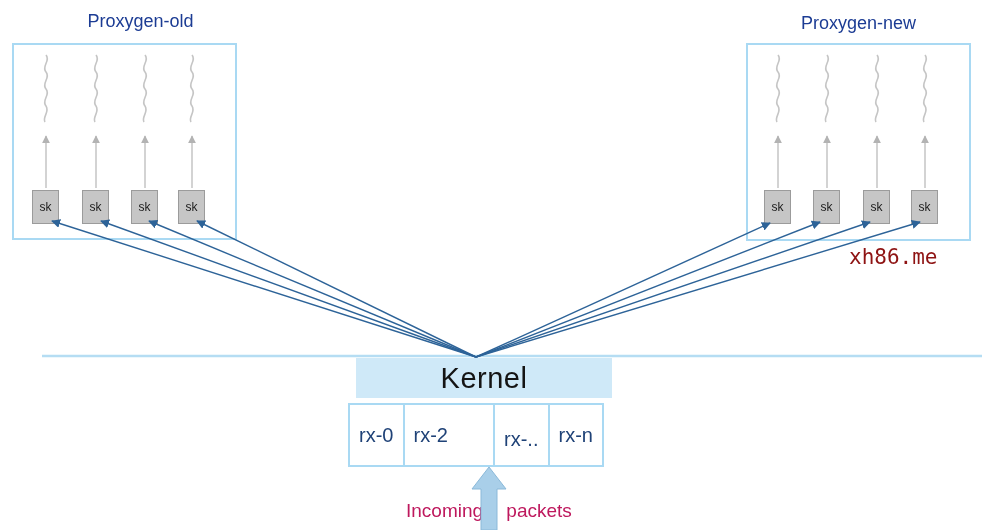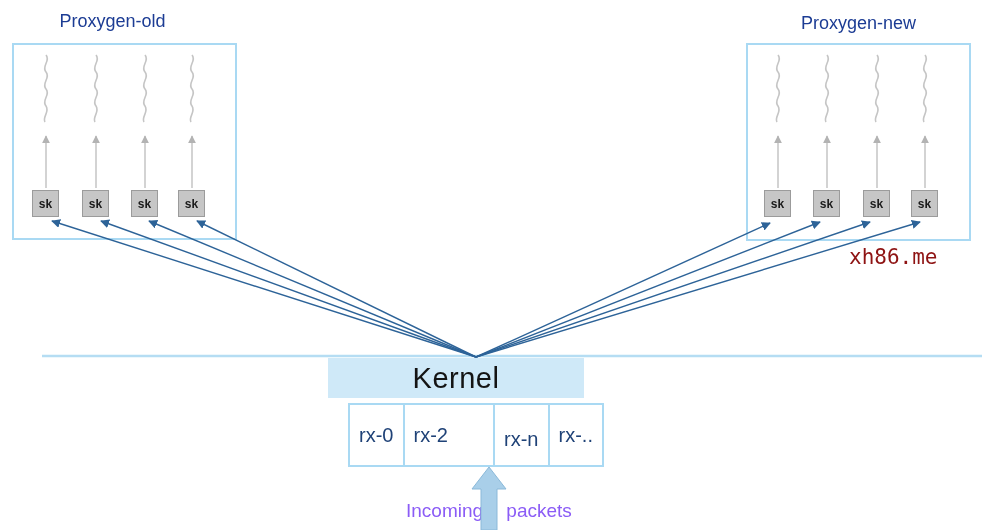--- a/index.html
+++ b/index.html
@@ -19,46 +19,46 @@
   html,body{margin:0;padding:0;background:#fff;}
   .stage{
     position:relative;width:982px;height:530px;background:#fff;overflow:hidden;
     font-family:"Liberation Sans",sans-serif;
   }
   .stage *{box-sizing:border-box;}
   .pbox{position:absolute;top:43px;width:225px;height:197px;border:2px solid var(--box_border);background:transparent;}
   .pbox.left{left:12px;}
   .pbox.right{left:746px;height:198px;}
   .ptitle{position:absolute;width:225px;text-align:center;font-size:18px;color:var(--title_blue);}
-  .ptitle.left{left:0;top:11px;}
+  .ptitle.left{left:28px;top:11px;}
   .ptitle.right{left:746px;top:13px;text-align:center;}
   .sk{
-    position:absolute;top:190px;width:27px;height:27px;
+    position:absolute;top:190px;width:27px;height:34px;
     background:var(--sk_fill);border:1px solid var(--sk_border);
     display:flex;align-items:center;justify-content:center;
-    font-size:12px;font-weight:700;color:#1a1a1a;text-align:right;
+    font-size:12px;font-weight:400;color:#1a1a1a;text-align:right;
   }
   .kernel{
-    position:absolute;left:328px;top:358px;width:256px;height:40px;
+    position:absolute;left:356px;top:358px;width:256px;height:40px;
     background:var(--kernel_fill);display:flex;align-items:center;justify-content:center;
     font-size:29px;color:#141414;letter-spacing:0.5px;
   }
   .rxrow{
     position:absolute;left:348px;top:403px;width:256px;height:64px;
     border:2px solid var(--box_border);background:#fff;display:flex;
   }
   .rxcell{
     flex:1;border-left:2px solid var(--box_border);
     display:flex;align-items:center;justify-content:center;
     font-size:20px;color:var(--queue_text);
   }
   .rxcell:first-child{border-left:none;}
   .rxcell:nth-child(3){padding-top:9px;margin-left:36px;}
   .incoming{
-    position:absolute;left:406px;top:500px;font-size:19px;color:#8b5cf6;word-spacing:18px;white-space:nowrap;
+    position:absolute;left:406px;top:500px;font-size:19px;color:#be185d;word-spacing:18px;white-space:nowrap;
   }
   .watermark{
     position:absolute;left:849px;top:245px;
     font-family:"DejaVu Sans Mono",monospace;font-weight:400;font-size:21px;
     color:var(--watermark_red);letter-spacing:0px;
   }
   .art{position:absolute;left:0;top:0;pointer-events:none;}
 </style>
 </head>
 <body>
@@ -76,22 +76,22 @@
   <div class="pbox right"></div>
   <div class="sk" style="left:764px">sk</div>
   <div class="sk" style="left:813px">sk</div>
   <div class="sk" style="left:863px">sk</div>
   <div class="sk" style="left:911px">sk</div>
 
   <div class="kernel">Kernel</div>
   <div class="rxrow">
     <div class="rxcell">rx-0</div>
     <div class="rxcell">rx-2</div>
+    <div class="rxcell">rx-..</div>
     <div class="rxcell">rx-n</div>
-    <div class="rxcell">rx-..</div>
   </div>
 
   <div class="incoming">Incoming packets</div>
   <div class="watermark">xh86.me</div>
 
   <svg class="art" width="982" height="530" viewBox="0 0 982 530" aria-hidden="true">
     <defs>
       <marker id="mblue" viewBox="0 0 10 10" refX="9" refY="5" markerWidth="9" markerHeight="9" markerUnits="userSpaceOnUse" orient="auto">
         <path d="M0,0 L10,5 L0,10 Z" fill="var(--arrow_blue,#2d6398)"></path>
       </marker>

